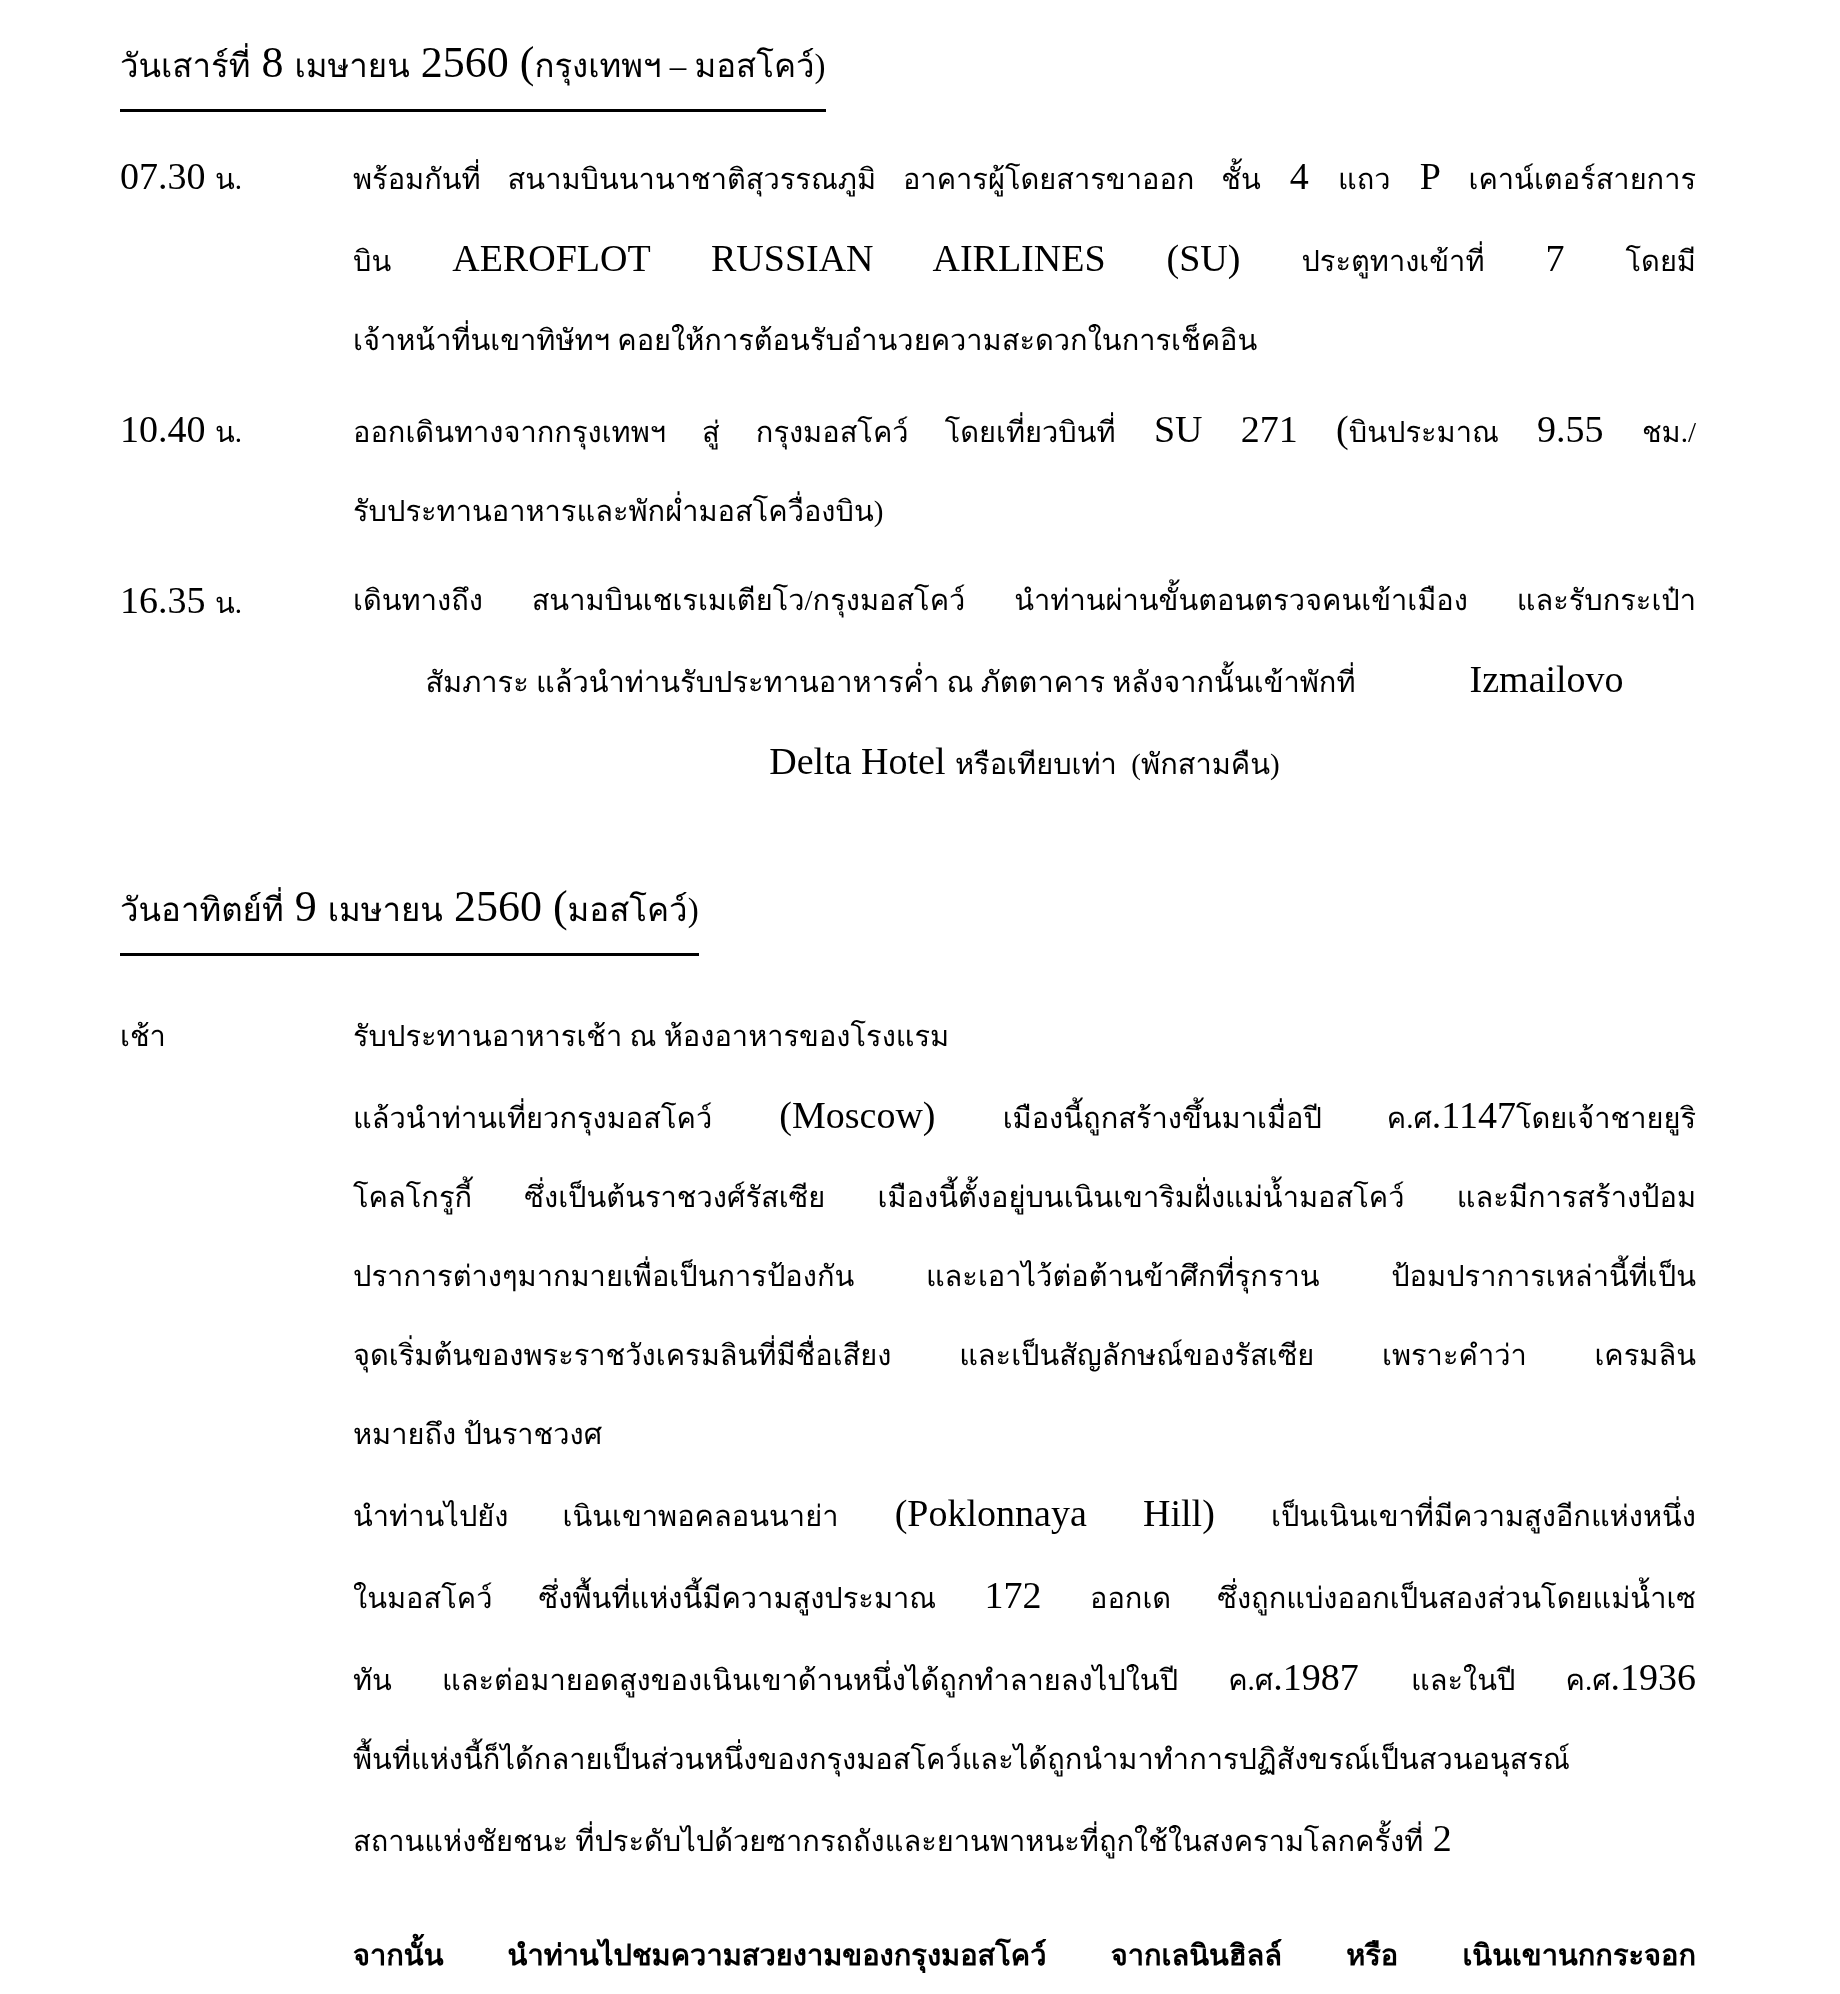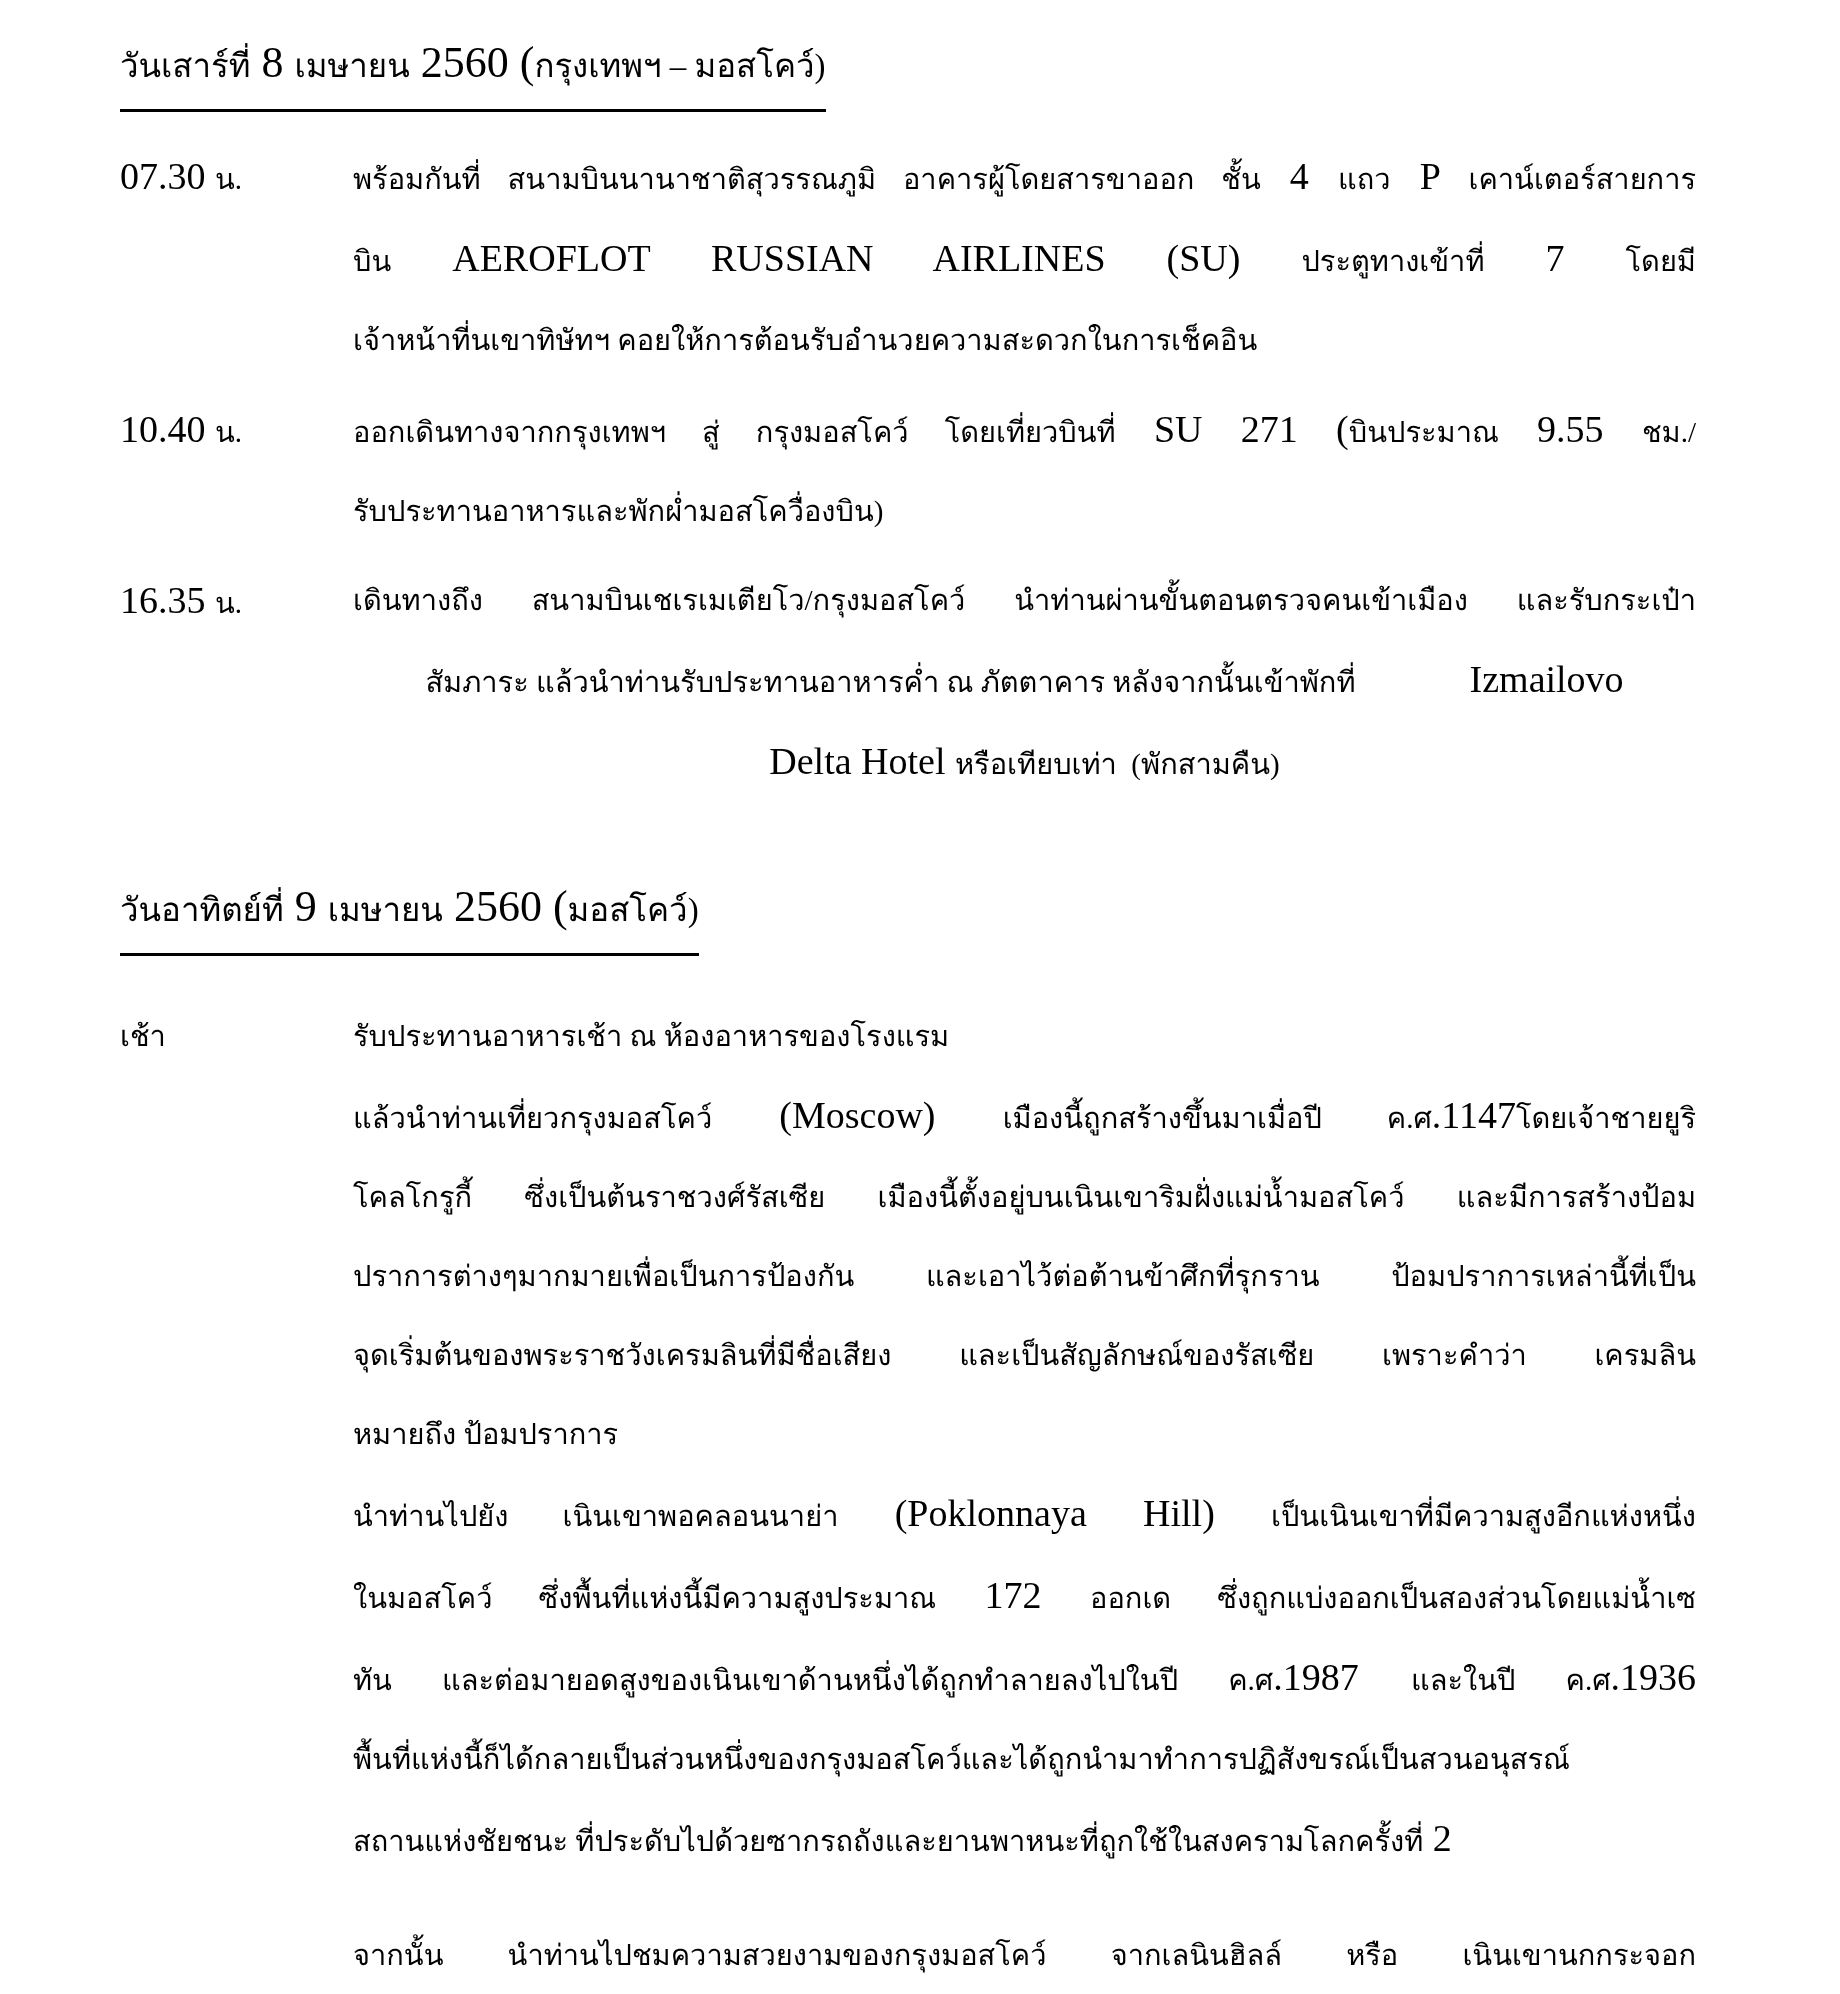--- a/index.html
+++ b/index.html
@@ -39,20 +39,21 @@
     margin-top: 63px;
     margin-bottom: 41px;
   }
   .entry {
     display: flex;
     align-items: flex-start;
     margin-bottom: 10.2px;
   }
   .entry.gap-before {
     margin-top: 35px;
+    font-weight: bold;
   }
   .time-cell {
     flex: 0 0 233px;
     font-size: 29px;
     line-height: 79px;
     white-space: nowrap;
   }
   .content-cell {
     flex: 1 1 auto;
     min-width: 0;
@@ -104,21 +105,21 @@
     </div>
     <div class="day-heading second"><span class="heading-text"><span>วันอาทิตย์ที่</span><span class="latin"> 9 </span><span>เมษายน</span><span class="latin"> 2560    (</span><span>มอสโคว์</span><span>)</span></span></div>
     <div class="entry">
       <div class="time-cell"><span>เช้า</span></div>
       <div class="content-cell">
         <div class="line"><span>รับประทานอาหารเช้า</span><span> </span><span>ณ</span><span> </span><span>ห้องอาหารของโรงแรม</span></div>
         <div class="line stretch"><span>แล้วนำท่านเที่ยวกรุงมอสโคว์</span><span class="latin"> (Moscow) </span><span>เมืองนี้ถูกสร้างขึ้นมาเมื่อปี</span><span> </span><span>ค</span><span>.</span><span>ศ</span><span class="latin">.1147</span><span>โดยเจ้าชายยูริ</span></div>
         <div class="line stretch"><span>โคลโกรูกี้</span><span> </span><span>ซึ่งเป็นต้นราชวงศ์รัสเซีย</span><span> </span><span>เมืองนี้ตั้งอยู่บนเนินเขาริมฝั่งแม่น้ำมอสโคว์</span><span> </span><span>และมีการสร้างป้อม</span></div>
         <div class="line stretch"><span>ปราการต่างๆมากมายเพื่อเป็นการป้องกัน</span><span>  </span><span>และเอาไว้ต่อต้านข้าศึกที่รุกราน</span><span>  </span><span>ป้อมปราการเหล่านี้ที่เป็น</span></div>
         <div class="line stretch"><span>จุดเริ่มต้นของพระราชวังเครมลินที่มีชื่อเสียง</span><span>  </span><span>และเป็นสัญลักษณ์ของรัสเซีย</span><span>    </span><span>เพราะคำว่า</span><span> </span><span>เครมลิน</span></div>
-        <div class="line"><span>หมายถึง</span><span> </span><span>ป้อมปราการ</span></div>
+        <div class="line"><span>หมายถึง</span><span> </span><span>ป้นราชวงศ</span></div>
         <div class="line stretch"><span>นำท่านไปยัง</span><span> </span><span>เนินเขาพอคลอนนาย่า</span><span class="latin"> (Poklonnaya Hill) </span><span>เป็นเนินเขาที่มีความสูงอีกแห่งหนึ่ง</span></div>
         <div class="line stretch"><span>ในมอสโคว์</span><span> </span><span>ซึ่งพื้นที่แห่งนี้มีความสูงประมาณ</span><span class="latin"> 172 </span><span>ออกเด</span><span> </span><span>ซึ่งถูกแบ่งออกเป็นสองส่วนโดยแม่น้ำเซ</span></div>
         <div class="line stretch"><span>ทัน</span><span> </span><span>และต่อมายอดสูงของเนินเขาด้านหนึ่งได้ถูกทำลายลงไปในปี</span><span> </span><span>ค</span><span>.</span><span>ศ</span><span class="latin">.1987 </span><span>และในปี</span><span> </span><span>ค</span><span>.</span><span>ศ</span><span class="latin">.1936</span></div>
         <div class="line stretch"><span>พื้นที่แห่งนี้ก็ได้กลายเป็นส่วนหนึ่งของกรุงมอสโคว์และได้ถูกนำมาทำการปฏิสังขรณ์เป็นสวนอนุสรณ์</span></div>
         <div class="line"><span>สถานแห่งชัยชนะ</span><span> </span><span>ที่ประดับไปด้วยซากรถถังและยานพาหนะที่ถูกใช้ในสงครามโลกครั้งที่</span><span class="latin"> 2</span></div>
       </div>
     </div>
     <div class="entry gap-before">
       <div class="time-cell"></div>
       <div class="content-cell">

